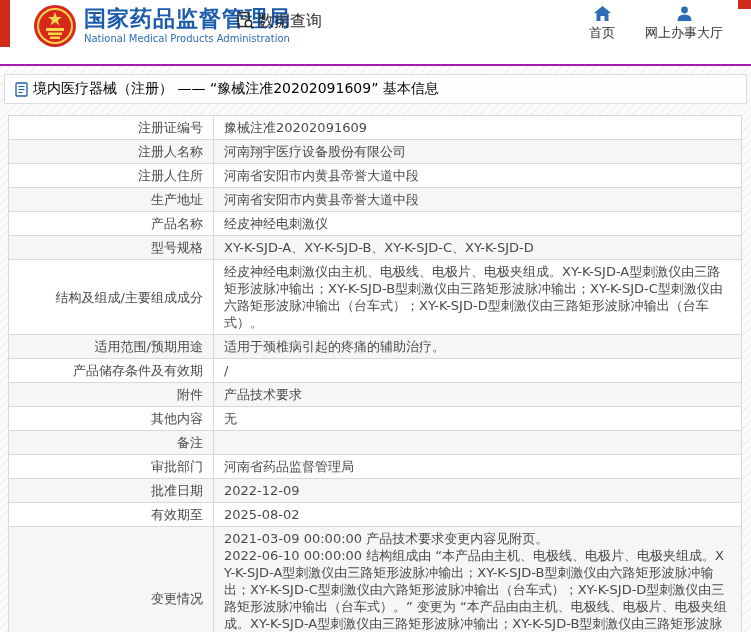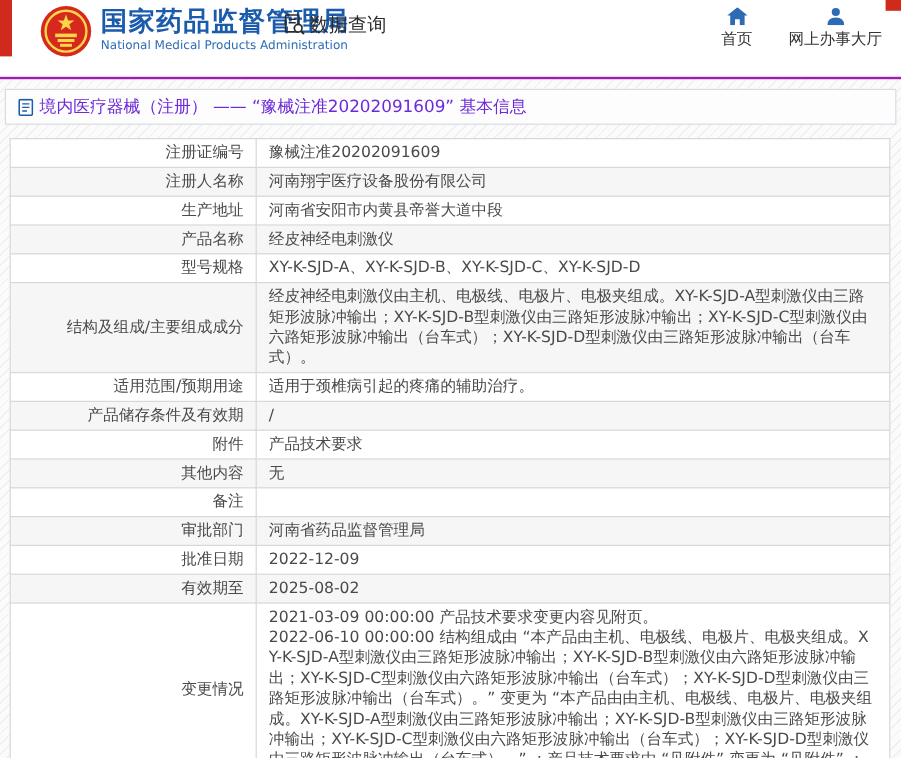--- a/index.html
+++ b/index.html
@@ -38,37 +38,37 @@
     font-size: 22px; font-weight: bold; color: #1a5bab;
     letter-spacing: 1px; line-height: 26px;
   }
   .agency-en { font-size: 10px; color: #2e6db4; margin-top: 1px; }
   .section-title {
     position: absolute; left: 236px; top: 11px;
     display: flex; align-items: flex-start; gap: 3px;
     font-size: 16px; color: #2b2b2b;
   }
   .header-nav {
-    position: absolute; right: 16px; top: 6px;
+    position: absolute; right: 28px; top: 6px;
     display: flex; gap: 30px;
   }
   .nav-item {
     display: flex; flex-direction: column; align-items: center;
     gap: 3px; cursor: pointer; text-decoration: none;
   }
   .nav-item .nav-label { font-size: 13px; color: #333333; }
 
   
   .breadcrumb {
     margin: 8px 4px 11px 4px;
     border: 1px solid #d5dce3;
     background: #fdfdfe;
     padding: 5px 10px;
     display: flex; align-items: center; gap: 5px;
-    font-size: 14px; color: #6d28d9;
+    font-size: 14px; color: #000000;
     min-height: 28px;
   }
 
   
   .info-table-wrap { margin: 0 9px 6px 8px; background: #ffffff; }
   table.info {
     width: 100%;
     border-collapse: collapse;
     table-layout: fixed;
     font-size: 13px;
@@ -168,20 +168,24 @@
       <tbody>
         <tr>
           <th>注册证编号</th>
           <td>豫械注准20202091609</td>
         </tr>
         <tr>
           <th>注册人名称</th>
           <td>河南翔宇医疗设备股份有限公司</td>
         </tr>
         <tr>
+          <th>注册人住所</th>
+          <td>河南省安阳市内黄县帝誉大道中段</td>
+        </tr>
+        <tr>
           <th>生产地址</th>
           <td>河南省安阳市内黄县帝誉大道中段</td>
         </tr>
         <tr>
           <th>产品名称</th>
           <td>经皮神经电刺激仪</td>
         </tr>
         <tr>
           <th>型号规格</th>
           <td>XY-K-SJD-A、XY-K-SJD-B、XY-K-SJD-C、XY-K-SJD-D</td>

